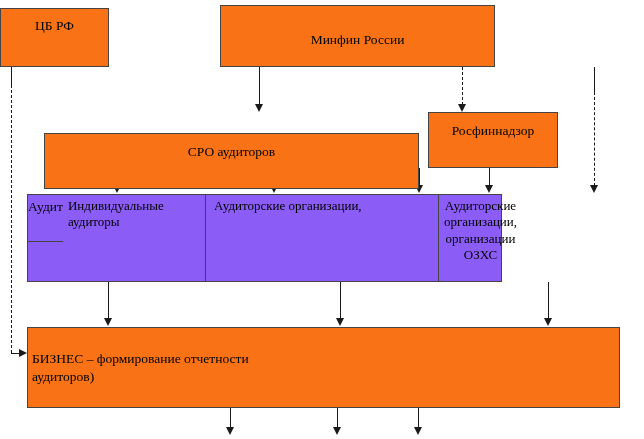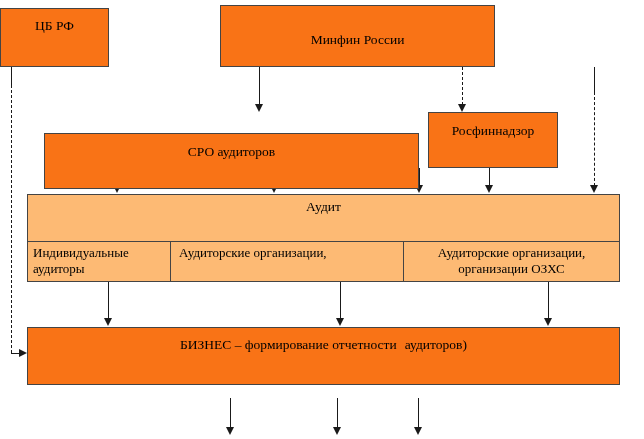--- a/index.html
+++ b/index.html
@@ -34,27 +34,27 @@
   
   #box-cbrf      { left: 0px;   top: 8px;   width: 109px; height: 59px;  align-items: flex-start; padding-top: 9px; }
   #box-minfin    { left: 203px; top: 5px;   width: 275px; height: 62px;  align-items: center; padding-top: 9px; margin-left: 17px; }
   #box-intl      { left: 530px; top: 5px;   width: 112px; height: 62px;  align-items: flex-start; padding-top: 7px; }
   #box-sro       { left: 44px;  top: 112px; width: 375px; height: 56px;  align-items: flex-start; padding-top: 10px; margin-top: 21px; }
   #box-rosfin    { left: 428px; top: 112px; width: 130px; height: 56px;  align-items: flex-start; padding-top: 10px; }
 
   
   #box-audit {
     position: absolute;
-    left: 27px; top: 194px; width: 593px; height: 88px;
+    left: 27px; top: 194px; width: 475px; height: 88px;
     box-sizing: border-box;
     border: 1.3px solid #444444;
-    background: #fdba74;
+    background: #8b5cf6;
     z-index: 3;
     display: flex;
-    flex-direction: column;
+    flex-direction: row;
   }
   #audit-head {
     height: 47px;
     box-sizing: border-box;
     border-bottom: 1.3px solid #444444;
     display: flex;
     flex-direction: column;
     align-items: center;
     justify-content: flex-start;
     padding-top: 3px;
@@ -70,24 +70,24 @@
     font-size: 13px;
     line-height: 1.26;
     padding: 3px 5px 0 5px;
   }
   #audit-cell-0 { width: 143px; text-align: left;   border-right: 1.3px solid #444444; }
   #audit-cell-1 { width: 233px; text-align: left;   border-right: 1.3px solid #444444; padding-left: 8px; }
   #audit-cell-2 { flex: 1;      text-align: center; }
 
   
   #box-business {
-    left: 27px; top: 327px; width: 593px; height: 58px;
+    left: 27px; top: 327px; width: 593px; height: 81px;
     align-items: flex-start;
-    padding-top: 8px;
-    flex-direction: row;
+    padding-top: 0;
+    flex-direction: column;
     line-height: 1.32;
   }
 
   
   .vline {
     position: absolute;
     width: 0;
     border-left: 1.4px solid #1a1a1a;
     z-index: 1;
   }

